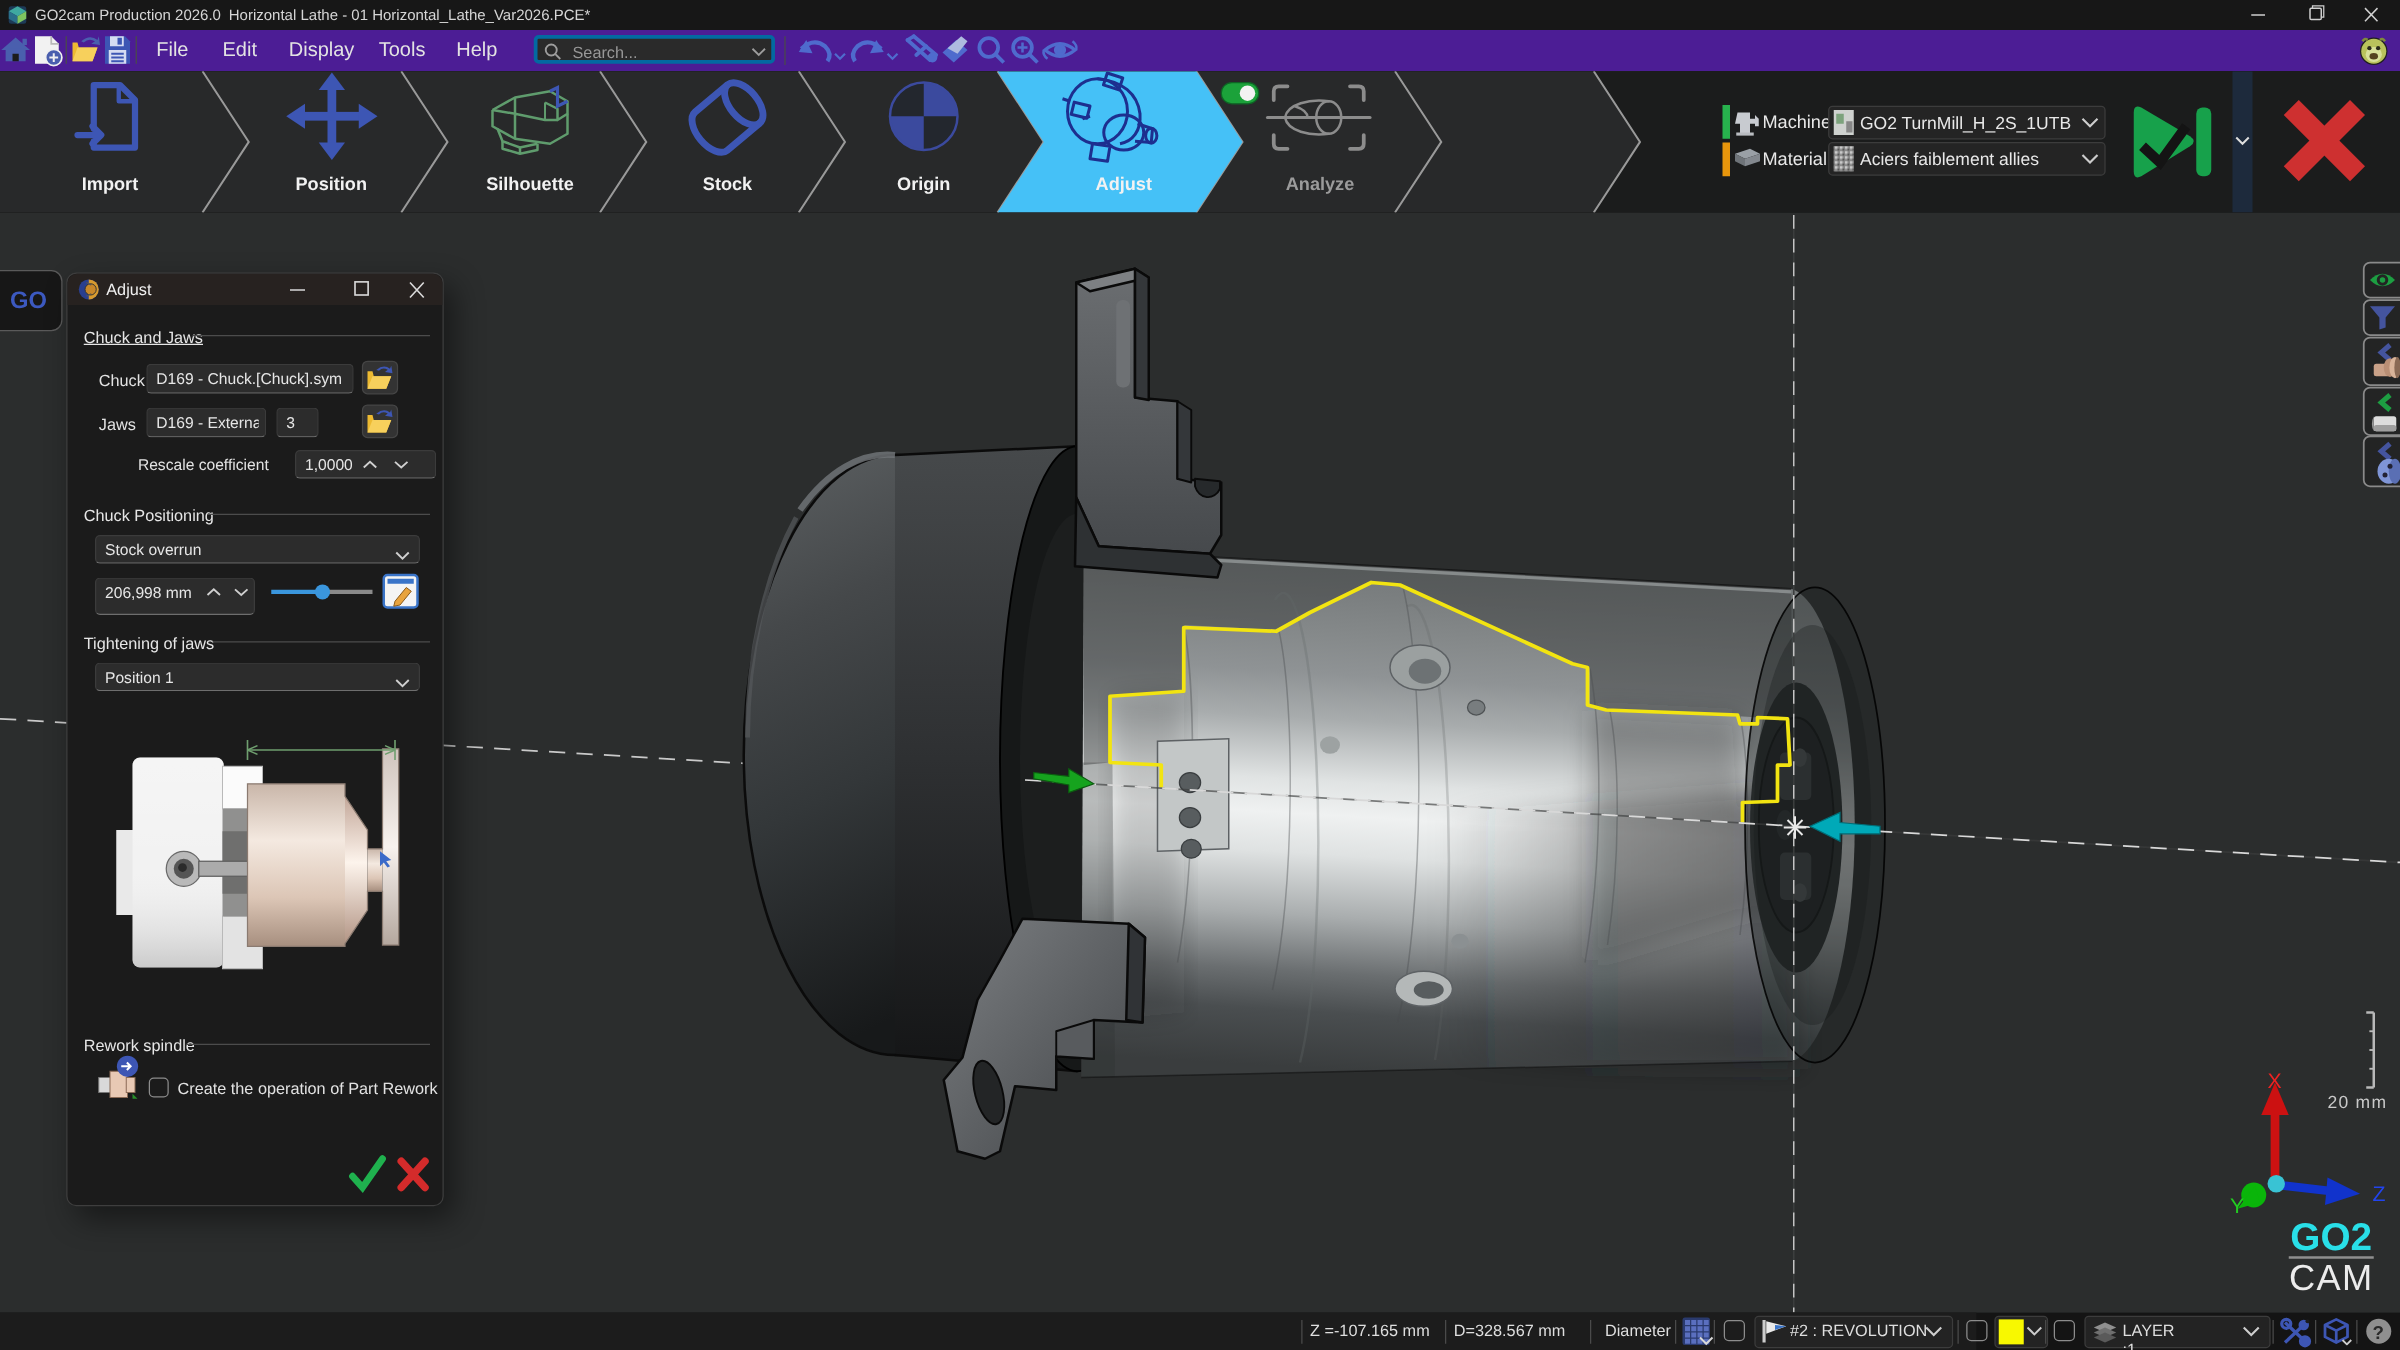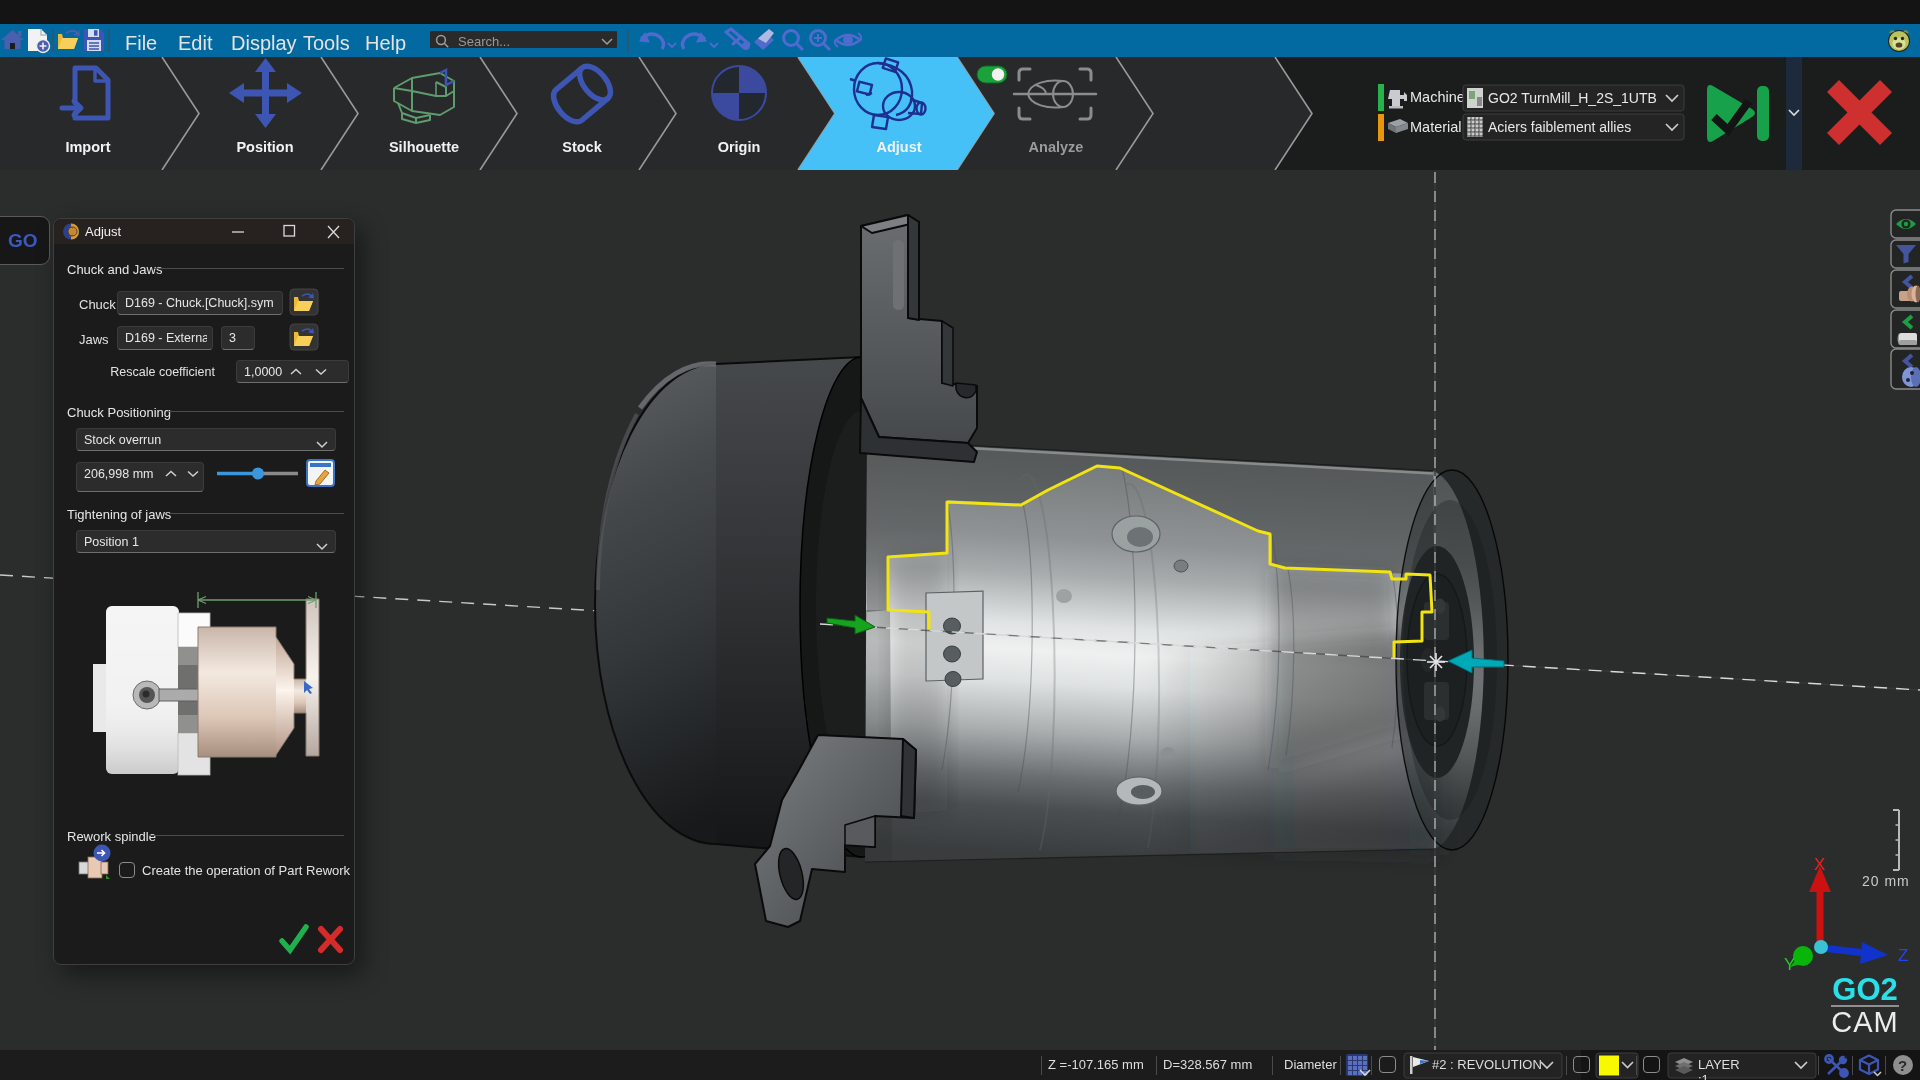--- a/index.html
+++ b/index.html
@@ -4,21 +4,21 @@
 <style>
 html,body{margin:0;padding:0;width:1920px;height:1080px;overflow:hidden;background:#141414;
 font-family:"Liberation Sans",sans-serif;}
 *{box-sizing:border-box;}
 #app{position:relative;width:1920px;height:1080px;}
 
 #titlebar{position:absolute;left:0;top:0;width:1920px;height:24px;background:#171717;color:#d6d6d6;font-size:12.5px;}
 #titlebar .t1{position:absolute;left:28px;top:5px;font-size:12px;}
 #titlebar .t2{position:absolute;left:183px;top:5px;font-size:12px;}
 
-#menubar{position:absolute;left:0;top:24px;width:1920px;height:33px;background:#0369a1;color:#e3e3e3;font-size:20px;}
+#menubar{position:absolute;left:0;top:24px;width:1920px;height:33px;background:#4c1d95;color:#e3e3e3;font-size:16px;}
 .menuitem{position:absolute;top:8px;}
 #searchbox{position:absolute;left:427px;top:28px;width:193px;height:23px;background:#2a2a2a;border:3px solid #0369a1;border-radius:4px;color:#989898;font-size:13px;}
 
 #ribbon{position:absolute;left:0;top:57px;width:1920px;height:113px;background:#1c1d1d;}
 
 #tabrow{position:absolute;left:0;top:170px;width:277px;height:39px;background:#1d1e1e;color:#e8e8e8;font-size:14px;}
 #tabrow span{position:absolute;left:102px;top:11px;}
 
 #viewport{position:absolute;left:0;top:170px;width:1920px;height:880px;background:#2b2d2d;}
 
@@ -264,20 +264,38 @@
       <circle cx="1821" cy="777" r="7" fill="#39c3d4"></circle>
     </g>
 
     <g font-family="Liberation Sans, sans-serif" font-weight="bold" text-anchor="middle">
       <text x="1865" y="830" font-size="31" fill="#29dfe8" letter-spacing="0">GO2</text>
       <line x1="1831" y1="836" x2="1899" y2="836" stroke="#8f8f8f" stroke-width="2"></line>
       <text x="1865" y="862" font-size="29" fill="#ececec" font-weight="normal" letter-spacing="1">CAM</text>
     </g>
   </svg>
   </div>
+  <div id="titlebar">
+    <span class="t1">GO2cam Production 2026.0</span>
+    <span class="t2">Horizontal Lathe - 01 Horizontal_Lathe_Var2026.PCE*</span>
+    <svg width="1920" height="24" viewBox="0 0 1920 24" style="position:absolute;left:0;top:0;">
+      <g>
+        <rect x="7" y="5" width="14" height="14" rx="2" fill="#1d3a57"></rect>
+        <path d="M7,9 L14,5 L21,9 L14,13 Z" fill="#3fa9a0"></path>
+        <path d="M7,9 L14,13 L14,19 L7,15 Z" fill="#2a6f8a"></path>
+        <path d="M21,9 L14,13 L14,19 L21,15 Z" fill="#7ec45f"></path>
+      </g>
+      <g stroke="#cfcfcf" stroke-width="1.2" fill="none">
+        <path d="M1801,12 L1812,12"></path>
+        <rect x="1848" y="6.5" width="9" height="9" rx="1"></rect>
+        <path d="M1850,6.5 l0,-1.8 l9,0 l0,9 l-1.8,0" stroke-width="1"></path>
+        <path d="M1892,6.5 L1902,17 M1902,6.5 L1892,17"></path>
+      </g>
+    </svg>
+  </div>
   <div id="menubar">
     <span class="menuitem" style="left:125px;">File</span>
     <span class="menuitem" style="left:178px;">Edit</span>
     <span class="menuitem" style="left:231px;">Display</span>
     <span class="menuitem" style="left:303px;">Tools</span>
     <span class="menuitem" style="left:365px;">Help</span>
     <svg width="1920" height="33" viewBox="0 0 1920 33" style="position:absolute;left:0;top:0;">
 
       <g fill="#4a5fae">
         <polygon points="12.5,6 24,16 1,16"></polygon>
@@ -628,21 +646,21 @@
           <stop offset="0.45" stop-color="#fdf4ec"></stop>
           <stop offset="1" stop-color="#b29484"></stop>
         </linearGradient>
         <linearGradient id="discGrad" x1="0" y1="0" x2="0" y2="1">
           <stop offset="0" stop-color="#cfc4bd"></stop>
           <stop offset="0.5" stop-color="#f8f2ee"></stop>
           <stop offset="1" stop-color="#b4a79e"></stop>
         </linearGradient>
       </defs>
     </svg>
-    <span class="grouplabel" style="left:13px;top:43px;">Chuck and Jaws</span>
+    <span class="grouplabel" style="left:13px;top:43px;text-decoration:underline;">Chuck and Jaws</span>
     <div class="groupline" style="left:100px;top:49px;width:190px;"></div>
     <span class="flabel" style="left:25px;top:78px;">Chuck</span>
     <div class="field" style="left:63px;top:72px;width:166px;height:24px;">
         <span style="width:152px;">D169 - Chuck.[Chuck].sym</span>
       </div>
     <span class="flabel" style="left:25px;top:113px;">Jaws</span>
     <div class="field" style="left:63px;top:107px;width:96px;height:24px;">
         <span style="width:82px;">D169 - External Ja</span>
       </div>
     <div class="field" style="left:167px;top:107px;width:34px;height:24px;">

